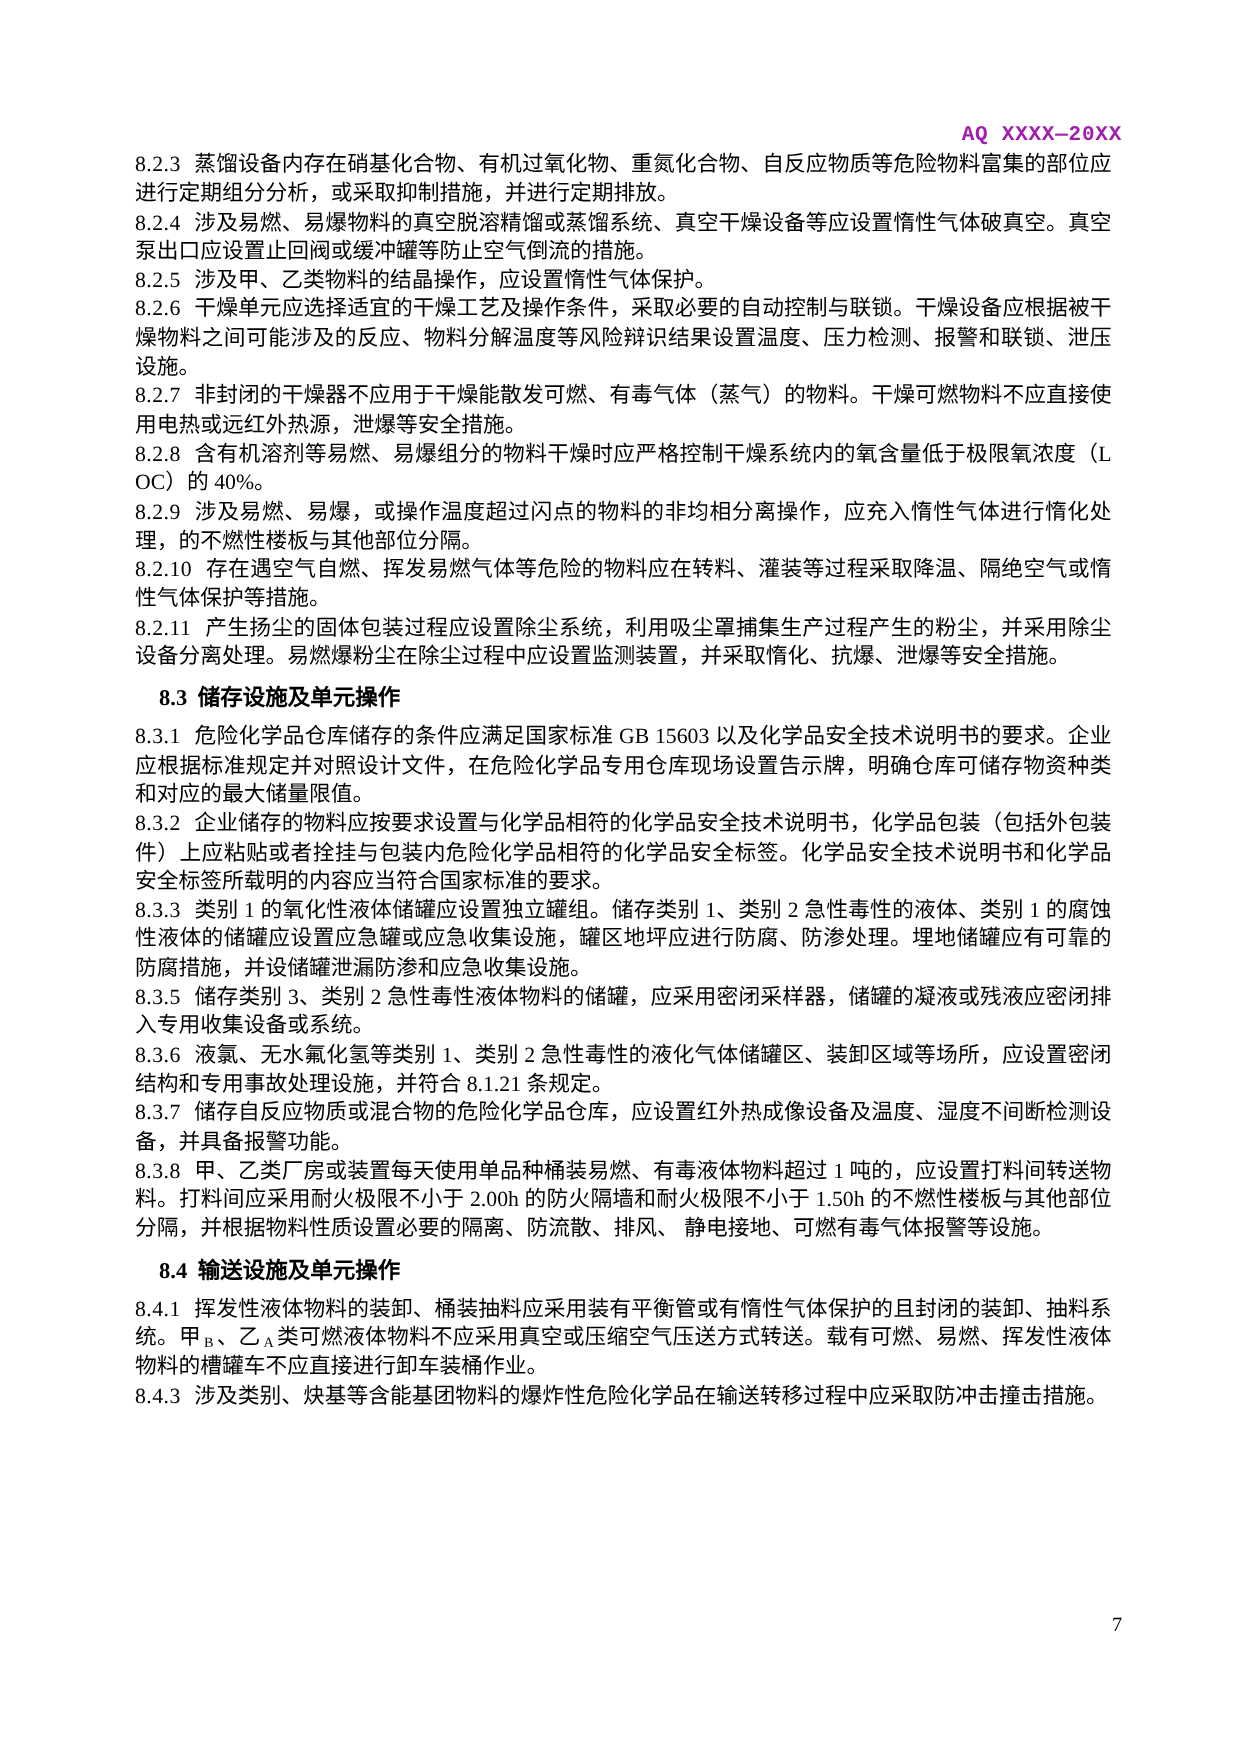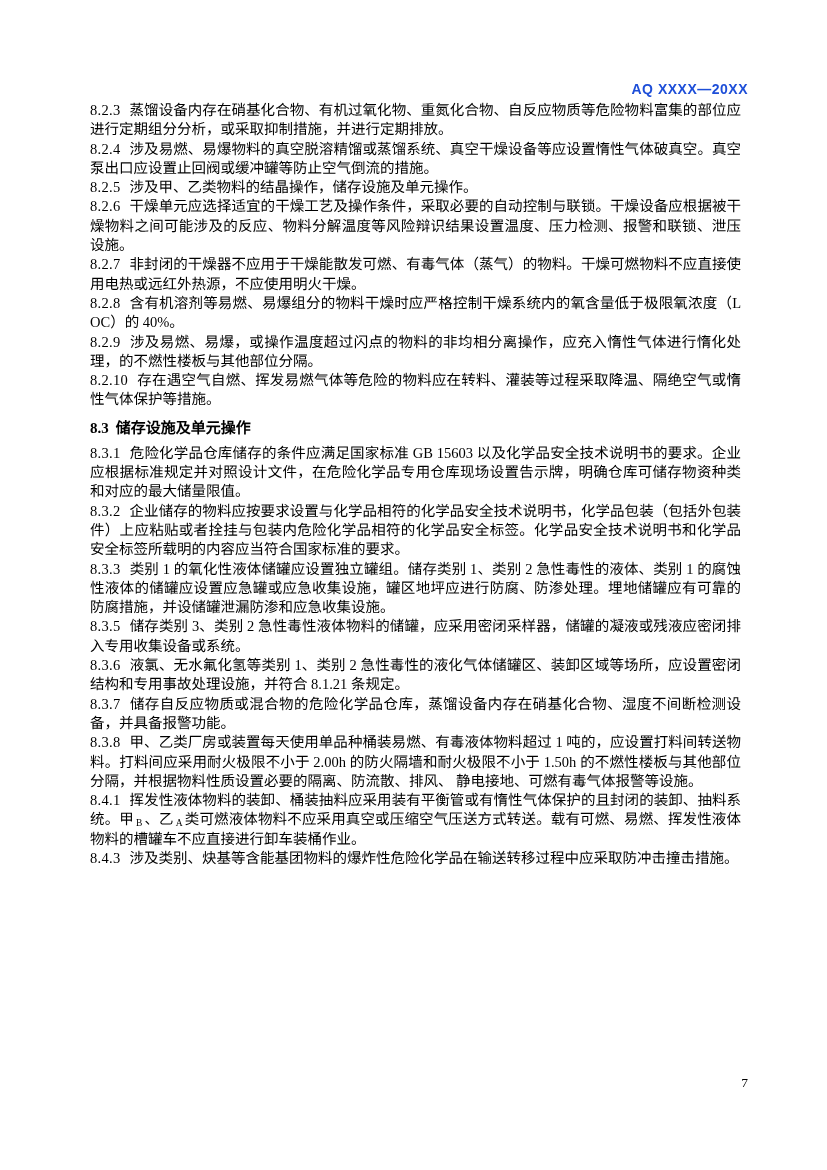--- a/index.html
+++ b/index.html
@@ -18,25 +18,25 @@
     overflow: hidden;
   }
   .doc-header {
     position: absolute;
     top: 80px;
     left: 97px;
     width: 651px;
     text-align: right;
   }
   .doc-code {
-    font-family: Liberation Sans, sans-serif;
+    font-family: Liberation Mono, monospace;
     font-weight: bold;
     font-size: 14px;
     letter-spacing: 0.5px;
-    color: #1d4ed8;
+    color: #a21caf;
     white-space: nowrap;
   }
   .doc-body {
     position: absolute;
     top: 101px;
     left: 90px;
     width: 651px;
   }
   .clause {
     margin: 0;
@@ -54,20 +54,21 @@
     margin: 8px 0 6px 0;
     font-family: "Liberation Sans", "DejaVu Sans", sans-serif;
     font-weight: bold;
     font-size: 15px;
     line-height: 20px;
   }
   .heading .num {
     font-family: "Liberation Serif", "DejaVu Serif", serif;
     font-weight: bold;
     margin-right: 7px;
+    margin-left: 16px;
   }
   .subscript {
     font-size: 9.5px;
     vertical-align: -2px;
     line-height: 0;
     margin: 0 2px;
   }
   .page-footer {
     position: absolute;
     top: 1074px;
@@ -83,34 +84,36 @@
 
 <div class="page">
   <div class="doc-header">
     <span class="doc-code">AQ XXXX—20XX</span>
   </div>
 
   <div class="doc-body">
 
   <p class="clause"><span class="num">8.2.3</span><span>蒸馏设备内存在硝基化合物、有机过氧化物、重氮化合物、自反应物质等危险物料富集的部位应进行定期组分分析，或采取抑制措施，并进行定期排放。</span></p>
       <p class="clause"><span class="num">8.2.4</span><span>涉及易燃、易爆物料的真空脱溶精馏或蒸馏系统、真空干燥设备等应设置惰性气体破真空。真空泵出口应设置止回阀或缓冲罐等防止空气倒流的措施。</span></p>
-      <p class="clause"><span class="num">8.2.5</span><span>涉及甲、乙类物料的结晶操作，储存设施及单元操作。</span></p>
+      <p class="clause"><span class="num">8.2.5</span><span>涉及甲、乙类物料的结晶操作，应设置惰性气体保护。</span></p>
       <p class="clause"><span class="num">8.2.6</span><span>干燥单元应选择适宜的干燥工艺及操作条件，采取必要的自动控制与联锁。干燥设备应根据被干燥物料之间可能涉及的反应、物料分解温度等风险辩识结果设置温度、压力检测、报警和联锁、泄压设施。</span></p>
-      <p class="clause"><span class="num">8.2.7</span><span>非封闭的干燥器不应用于干燥能散发可燃、有毒气体（蒸气）的物料。干燥可燃物料不应直接使用电热或远红外热源，不应使用明火干燥。</span></p>
+      <p class="clause"><span class="num">8.2.7</span><span>非封闭的干燥器不应用于干燥能散发可燃、有毒气体（蒸气）的物料。干燥可燃物料不应直接使用电热或远红外热源，泄爆等安全措施。</span></p>
       <p class="clause"><span class="num">8.2.8</span><span>含有机溶剂等易燃、易爆组分的物料干燥时应严格控制干燥系统内的氧含量低于极限氧浓度（LOC）的 40%。</span></p>
       <p class="clause"><span class="num">8.2.9</span><span>涉及易燃、易爆，或操作温度超过闪点的物料的非均相分离操作，应充入惰性气体进行惰化处理，的不燃性楼板与其他部位分隔。</span></p>
       <p class="clause"><span class="num">8.2.10</span><span>存在遇空气自燃、挥发易燃气体等危险的物料应在转料、灌装等过程采取降温、隔绝空气或惰性气体保护等措施。</span></p>
+      <p class="clause"><span class="num">8.2.11</span><span>产生扬尘的固体包装过程应设置除尘系统，利用吸尘罩捕集生产过程产生的粉尘，并采用除尘设备分离处理。易燃爆粉尘在除尘过程中应设置监测装置，并采取惰化、抗爆、泄爆等安全措施。</span></p>
       <p class="heading"><span class="num">8.3</span><span>储存设施及单元操作</span></p>
       <p class="clause"><span class="num">8.3.1</span><span>危险化学品仓库储存的条件应满足国家标准 GB 15603 以及化学品安全技术说明书的要求。企业应根据标准规定并对照设计文件，在危险化学品专用仓库现场设置告示牌，明确仓库可储存物资种类和对应的最大储量限值。</span></p>
       <p class="clause"><span class="num">8.3.2</span><span>企业储存的物料应按要求设置与化学品相符的化学品安全技术说明书，化学品包装（包括外包装件）上应粘贴或者拴挂与包装内危险化学品相符的化学品安全标签。化学品安全技术说明书和化学品安全标签所载明的内容应当符合国家标准的要求。</span></p>
       <p class="clause"><span class="num">8.3.3</span><span>类别 1 的氧化性液体储罐应设置独立罐组。储存类别 1、类别 2 急性毒性的液体、类别 1 的腐蚀性液体的储罐应设置应急罐或应急收集设施，罐区地坪应进行防腐、防渗处理。埋地储罐应有可靠的防腐措施，并设储罐泄漏防渗和应急收集设施。</span></p>
       <p class="clause"><span class="num">8.3.5</span><span>储存类别 3、类别 2 急性毒性液体物料的储罐，应采用密闭采样器，储罐的凝液或残液应密闭排入专用收集设备或系统。</span></p>
       <p class="clause"><span class="num">8.3.6</span><span>液氯、无水氟化氢等类别 1、类别 2 急性毒性的液化气体储罐区、装卸区域等场所，应设置密闭结构和专用事故处理设施，并符合 8.1.21 条规定。</span></p>
-      <p class="clause"><span class="num">8.3.7</span><span>储存自反应物质或混合物的危险化学品仓库，蒸馏设备内存在硝基化合物、湿度不间断检测设备，并具备报警功能。</span></p>
+      <p class="clause"><span class="num">8.3.7</span><span>储存自反应物质或混合物的危险化学品仓库，应设置红外热成像设备及温度、湿度不间断检测设备，并具备报警功能。</span></p>
       <p class="clause"><span class="num">8.3.8</span><span>甲、乙类厂房或装置每天使用单品种桶装易燃、有毒液体物料超过 1 吨的，应设置打料间转送物料。打料间应采用耐火极限不小于 2.00h 的防火隔墙和耐火极限不小于 1.50h 的不燃性楼板与其他部位分隔，并根据物料性质设置必要的隔离、防流散、排风、 静电接地、可燃有毒气体报警等设施。</span></p>
+      <p class="heading"><span class="num">8.4</span><span>输送设施及单元操作</span></p>
       <p class="clause"><span class="num">8.4.1</span><span><span>挥发性液体物料的装卸、桶装抽料应采用装有平衡管或有惰性气体保护的且封闭的装卸、抽料系统。甲</span><span class="subscript">B</span><span>、乙</span><span class="subscript">A</span><span>类可燃液体物料不应采用真空或压缩空气压送方式转送。载有可燃、易燃、挥发性液体物料的槽罐车不应直接进行卸车装桶作业。</span></span></p>
       <p class="clause"><span class="num">8.4.3</span><span>涉及类别、炔基等含能基团物料的爆炸性危险化学品在输送转移过程中应采取防冲击撞击措施。</span></p>
     </div>
 
   <div class="page-footer">
     <span>7</span>
   </div>
 </div>
 
 </body></html>

